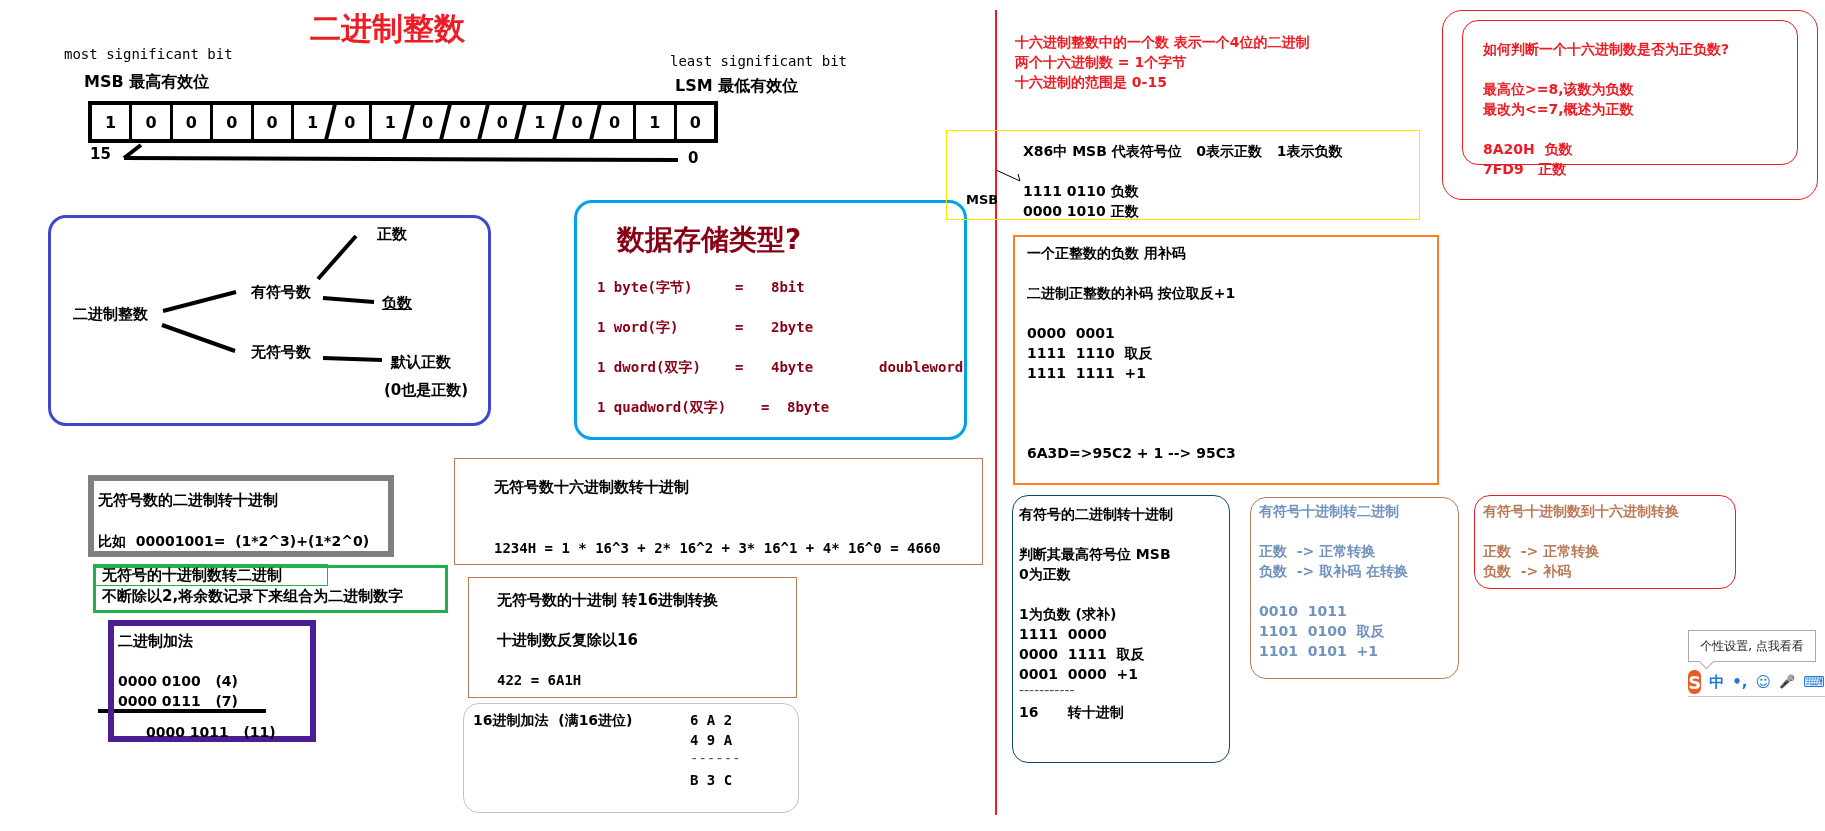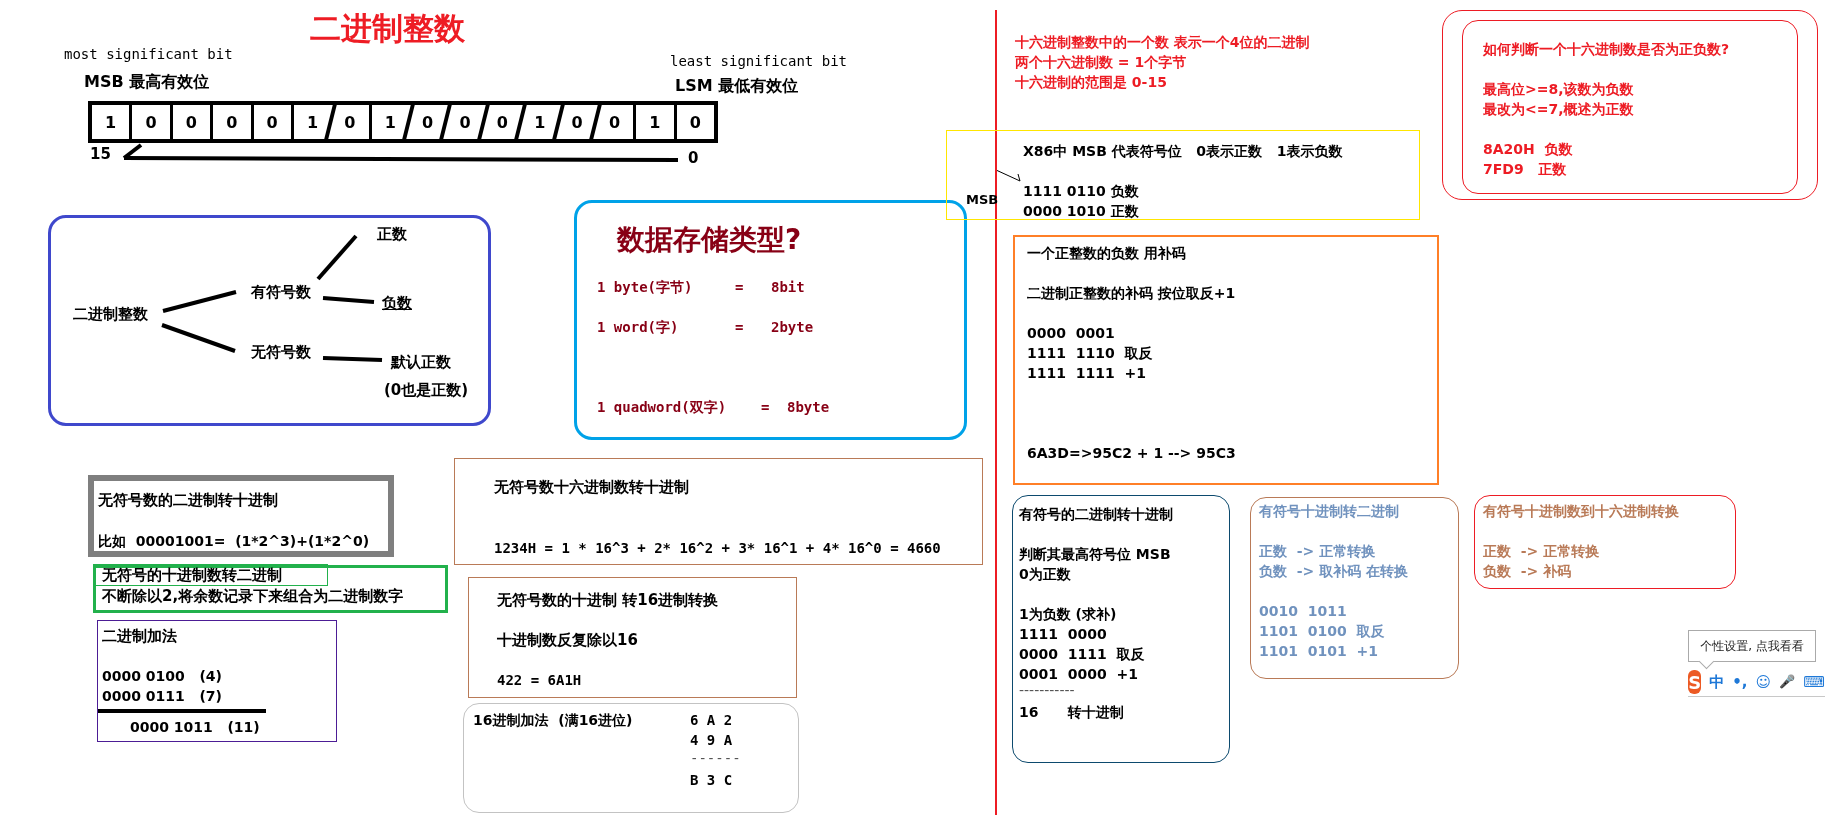--- a/index.html
+++ b/index.html
@@ -32,35 +32,35 @@
   #tree-box { left:48px; top:215px; width:443px; height:211px; border:3px solid #3f48cc; border-radius:18px; }
   .tree-lbl { position:absolute; font-weight:bold; font-size:15px; }
 
   #storage-box { left:574px; top:200px; width:393px; height:240px; border:3px solid #00a2e8; border-radius:18px; color:#880015; }
   #storage-title { position:absolute; left:40px; top:18px; font-size:28px; font-weight:bold; }
   .st-row { position:absolute; left:20px; font-size:14px; font-weight:bold; }
 
   #gray-box { left:88px; top:475px; width:306px; height:82px; border:6px solid #7f7f7f; }
   #green-box { left:93px; top:565px; width:355px; height:48px; border:3px solid #22b14c; }
   #green-inner { left:93px; top:564px; width:235px; height:22px; border:1px solid #22b14c; }
-  #add-box { left:97px; top:620px; width:240px; height:122px; border:1px solid #4c1d95; }
+  #add-box { left:108px; top:620px; width:208px; height:122px; border:6px solid #4c1d95; }
 
   #hex2dec-box { left:454px; top:458px; width:529px; height:107px; border:1px solid #b97a57; }
   #dec2hex-box { left:468px; top:577px; width:329px; height:121px; border:1px solid #b97a57;text-align:center; }
   #hexadd-box { left:463px; top:703px; width:336px; height:110px; border:1px solid #c3c3c3; border-radius:16px; }
 
   #divider { left:995px; top:10px; width:2px; height:805px; background:#ed1c24; }
 
   #hex-info { left:1015px; top:32px; color:#ed1c24; font-weight:bold; font-size:14px; line-height:20px; }
 
   #x86-box { left:946px; top:130px; width:474px; height:90px; border:1px solid #ffe600; }
   #msb-ptr { left:966px; top:168px; font-weight:bold; font-size:13px;margin-top:24px; }
 
   #sign-outer { left:1442px; top:10px; width:376px; height:190px; border:1px solid #ed1c24; border-radius:20px; }
-  #sign-inner { left:1462px; top:20px; width:336px; height:174px; border:1px solid #ed1c24; border-radius:16px; color:#ed1c24; }
+  #sign-inner { left:1462px; top:20px; width:336px; height:145px; border:1px solid #ed1c24; border-radius:16px; color:#ed1c24; }
 
   #comp-box { left:1013px; top:235px; width:426px; height:250px; border:2px solid #ff7f27; }
 
   #sbin-box { left:1012px; top:495px; width:218px; height:268px; border:1px solid #0c4a6e; border-radius:16px; }
   #sdec-box { left:1250px; top:497px; width:209px; height:182px; border:1px solid #b97a57; border-radius:16px; color:#7092be; }
   #shex-box { left:1474px; top:495px; width:262px; height:94px; border:1px solid #ed1c24; border-radius:16px; color:#b97a57; }
 
   #tooltip { left:1688px; top:630px; width:128px; height:32px; border:1px solid #aaa; background:#fff; font-size:12px;
              display:flex; align-items:center; justify-content:center; box-sizing:border-box; color:#222; }
   #tooltip::after { content:""; position:absolute; left:12px; bottom:-6px; width:10px; height:10px; background:#fff;
@@ -130,20 +130,23 @@
 </div>
 
 <div id="storage-box" class="box">
   <div id="storage-title">数据存储类型?</div>
   <div class="st-row mono" style="top:76px;">
     <span style="display:inline-block;width:138px;">1 byte(字节)</span><span style="display:inline-block;width:36px;">=</span><span>8bit</span>
   </div>
   <div class="st-row mono" style="top:116px;">
     <span style="display:inline-block;width:138px;">1 word(字)</span><span style="display:inline-block;width:36px;">=</span><span>2byte</span>
   </div>
+  <div class="st-row mono" style="top:156px;">
+    <span style="display:inline-block;width:138px;">1 dword(双字)</span><span style="display:inline-block;width:36px;">=</span><span style="display:inline-block;width:108px;">4byte</span><span>doubleword</span>
+  </div>
   <div class="st-row mono" style="top:196px;">
     <span style="display:inline-block;width:164px;">1 quadword(双字)</span><span style="display:inline-block;width:26px;">=</span><span>8byte</span>
   </div>
 </div>
 
 <div id="gray-box" class="box">
   <div class="abs b t15" style="left:4px;top:9px;">无符号数的二进制转十进制</div>
   <div class="abs b t14" style="left:4px;top:50px;white-space:pre;"><span>比如</span>  <span>00001001=  (1*2^3)+(1*2^0)</span></div>
 </div>
 

